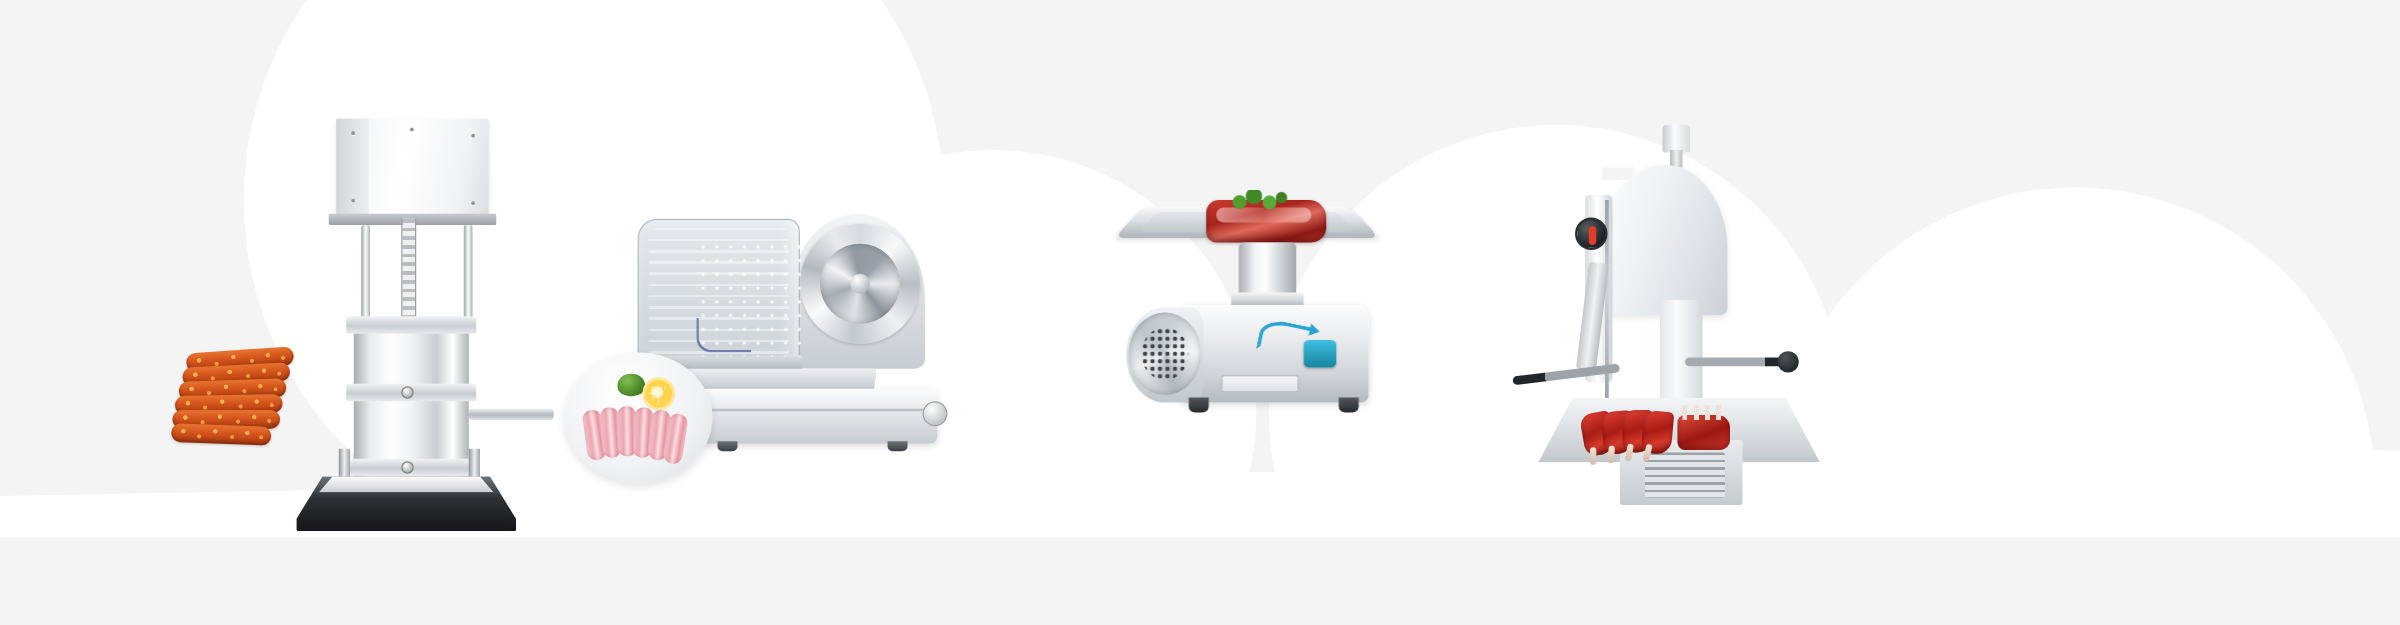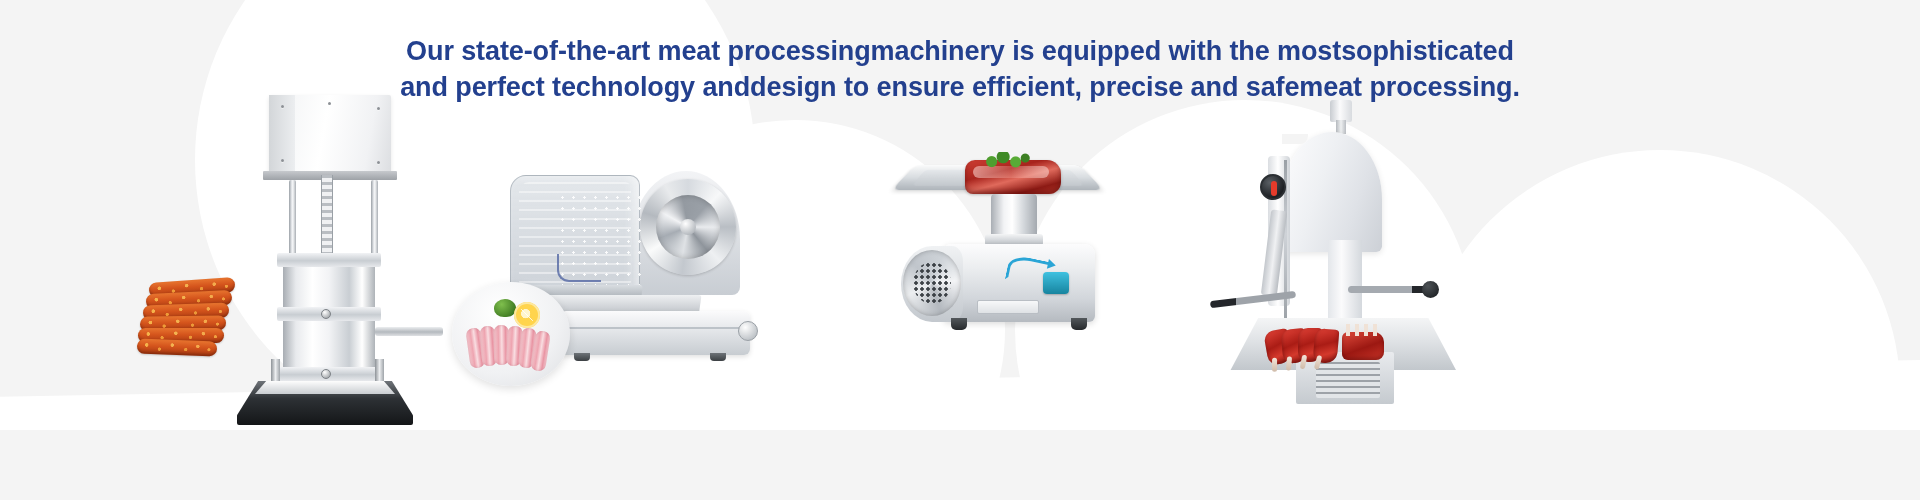--- a/index.html
+++ b/index.html
@@ -484,24 +484,20 @@
 
 <div class="banner">
 
   <div class="blob blob-1"></div>
   <div class="blob blob-2"></div>
   <div class="blob blob-3"></div>
   <div class="blob blob-4"></div>
   <div class="blob blob-floor"></div>
   <div class="blob blob-floor-2"></div>
 
-  <div class="headline">
-    <span>Our state-of-the-art meat processingmachinery is equipped with the mostsophisticated and perfect</span>
-    <span>technology anddesign to ensure efficient, precise and safemeat processing.</span>
-  </div>
 
   <div class="product stuffer">
     <div class="st-head"></div>
     <div class="st-dot" style="left:56px;  top:10px;"></div>
     <div class="st-dot" style="left:103px; top:7px;"></div>
     <div class="st-dot" style="left:152px; top:12px;"></div>
     <div class="st-dot" style="left:56px;  top:64px;"></div>
     <div class="st-dot" style="left:152px; top:66px;"></div>
     <div class="st-head-lip"></div>
     <div class="st-post l"></div>

